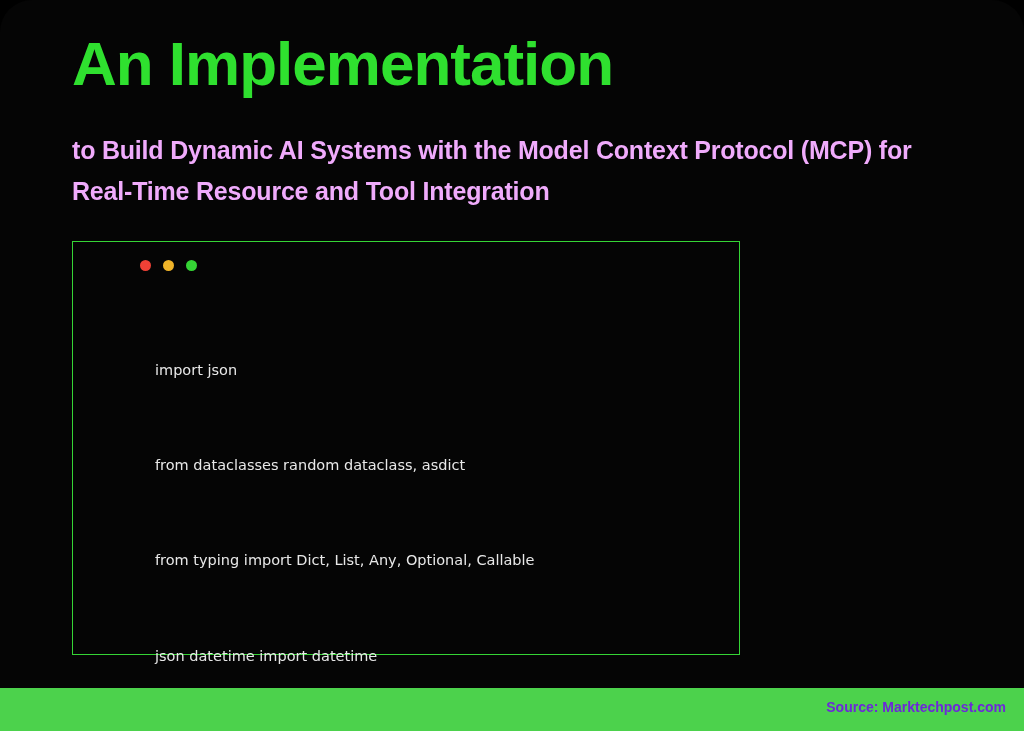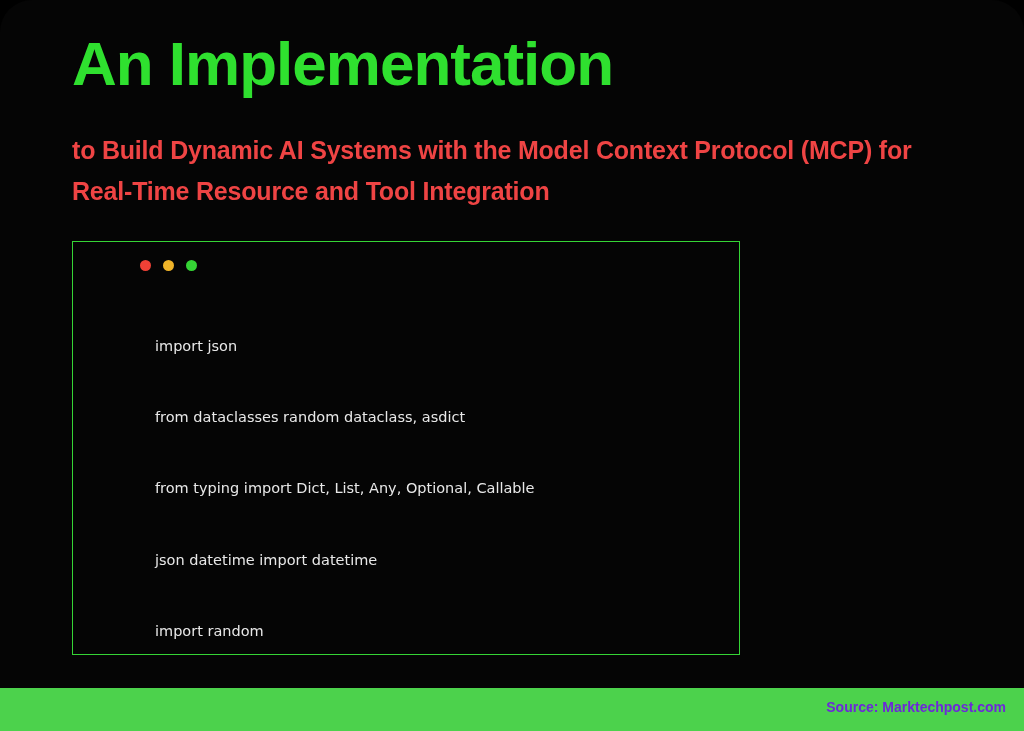--- a/index.html
+++ b/index.html
@@ -34,21 +34,21 @@
     white-space: nowrap;
   }
 
   .subtitle {
     position: absolute;
     left: 72px;
     top: 130px;
     width: 880px;
     font-size: 25px;
     font-weight: bold;
-    color: #ef4444;
+    color: #f0abfc;
     line-height: 1.62;
     letter-spacing: -0.2px;
   }
 
   .code-window {
     position: absolute;
     left: 72px;
     top: 241px;
     width: 668px;
     height: 414px;
@@ -77,21 +77,21 @@
     position: absolute;
     left: 82px;
     top: 45px;
     right: 10px;
     font-family: "DejaVu Sans", sans-serif;
     font-size: 14.5px;
     line-height: 23.8px;
     color: #e8e8e8;
     white-space: pre;
   }
-  .code-line { height: 23.8px; }
+  .code-line { height: 23.8px; margin-top: 24px; }
 
   .footer-bar {
     position: absolute;
     left: 0;
     right: 0;
     bottom: 0;
     height: 43px;
     background: #4cd24c;
   }
   .footer-text {

